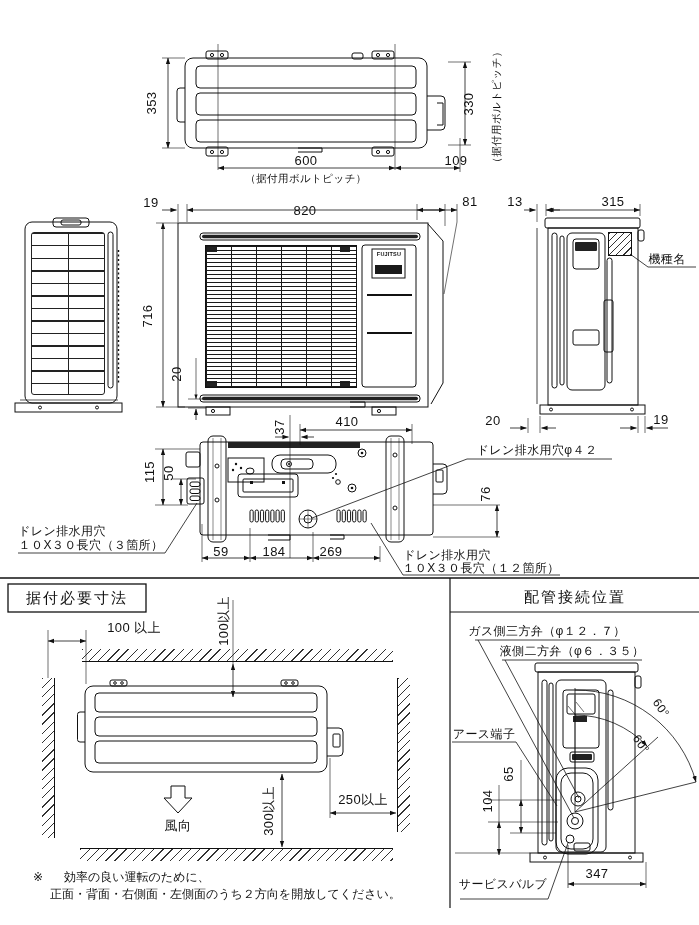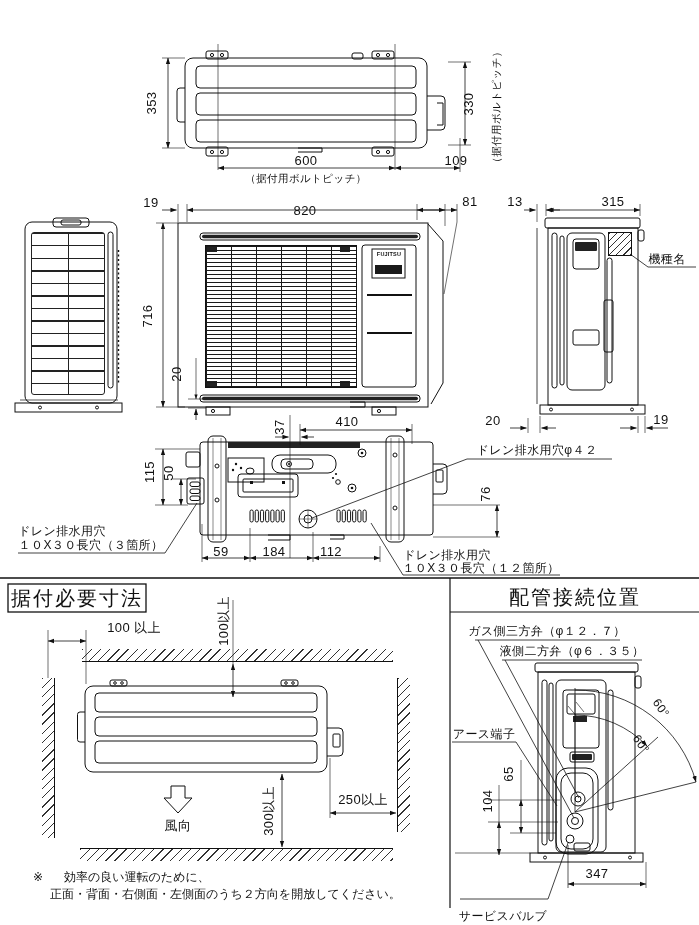--- a/index.html
+++ b/index.html
@@ -5,21 +5,21 @@
 *{margin:0;padding:0;box-sizing:border-box}
 html,body{width:699px;height:925px;background:#fff}
 body{font-family:"Liberation Sans","DejaVu Sans",sans-serif;color:#111;position:relative}
 .stage{position:absolute;left:0;top:0;width:699px;height:925px;overflow:hidden;background:#fff}
 svg.lines{position:absolute;left:0;top:0}
 .t{position:absolute;white-space:nowrap;transform:translate(-50%,-50%);font-size:13px;letter-spacing:.4px}
 .r{transform:translate(-50%,-50%) rotate(-90deg)}
 .a55{transform:translate(-50%,-50%) rotate(55deg)}
 .s11{font-size:10.5px}
 .s12{font-size:12px}
-.title{font-size:20px;letter-spacing:2px}
+.title{font-size:15px;letter-spacing:2px}
 .tl{position:absolute;white-space:nowrap;font-size:12px}
 .grille{position:absolute;left:205px;top:245px;width:152px;height:143px;border:1px solid #111;
  background:repeating-linear-gradient(to bottom,#1a1a1a 0 1px,transparent 1px 4px),
             repeating-linear-gradient(to right,#1a1a1a 0 1px,transparent 1px 25px);}
 .sidegrid{position:absolute;left:31px;top:232px;width:74px;height:163px;border:1px solid #222;border-radius:3px;
  background:repeating-linear-gradient(to bottom,#222 0 1px,transparent 1px 12.5px),
             repeating-linear-gradient(to right,transparent 0 36px,#222 36px 37px,transparent 37px 74px);}
 .hatch{background:repeating-linear-gradient(135deg,#333 0 1px,transparent 1px 6.5px)}
 .wall{position:absolute}
 .wall-top{left:82px;top:649px;width:311px;height:13px;border-bottom:1.5px solid #111}
@@ -350,21 +350,21 @@
 <span class="t" style="left:493px;top:420px">20</span>
 <span class="t" style="left:661px;top:419px">19</span>
 
 <span class="t r" style="left:279px;top:427px">37</span>
 <span class="t" style="left:347px;top:421px">410</span>
 <span class="t r" style="left:149px;top:472px">115</span>
 <span class="t r" style="left:168px;top:473px">50</span>
 <span class="t r" style="left:485px;top:494px">76</span>
 <span class="t" style="left:221px;top:551px">59</span>
 <span class="t" style="left:274px;top:551px">184</span>
-<span class="t" style="left:331px;top:551px">112</span>
+<span class="t" style="left:331px;top:551px">269</span>
 <span class="t s12" style="left:537px;top:450px">ドレン排水用穴φ４２</span>
 <span class="t s12" style="left:62px;top:531px">ドレン排水用穴</span>
 <span class="t s12" style="left:91px;top:545px">１０X３０長穴（３箇所）</span>
 <span class="t s12" style="left:447px;top:555px">ドレン排水用穴</span>
 <span class="t s12" style="left:481px;top:568px">１０X３０長穴（１２箇所）</span>
 
 <span class="t title" style="left:77px;top:598px">据付必要寸法</span>
 <span class="t" style="left:134px;top:628px">100 以上</span>
 <span class="t r" style="left:224px;top:621px">100以上</span>
 <span class="t r" style="left:269px;top:811px">300以上</span>
@@ -376,15 +376,15 @@
 
 <span class="t title" style="left:575px;top:597px">配管接続位置</span>
 <span class="t s12" style="left:547px;top:631px">ガス側三方弁（φ１２．７）</span>
 <span class="t s12" style="left:572px;top:651px">液側二方弁（φ６．３５）</span>
 <span class="t s12" style="left:484px;top:734px">アース端子</span>
 <span class="t a55 s12" style="left:661px;top:708px">60°</span>
 <span class="t a55 s12" style="left:641px;top:744px">60°</span>
 <span class="t r" style="left:508px;top:774px">65</span>
 <span class="t r" style="left:487px;top:801px">104</span>
 <span class="t" style="left:597px;top:873px">347</span>
-<span class="t s12" style="left:503px;top:916px">サービスバルブ</span>
+<span class="t s12" style="left:503px;top:884px">サービスバルブ</span>
 
 </div>
 
 </body></html>

